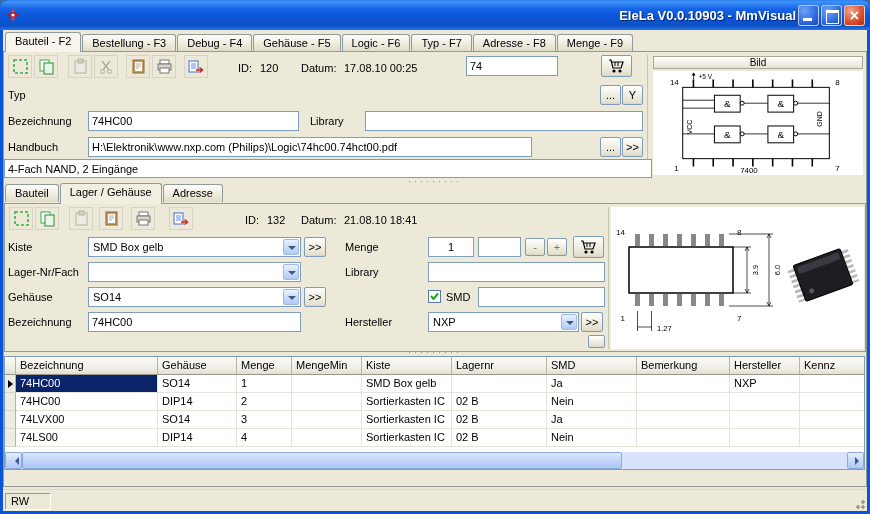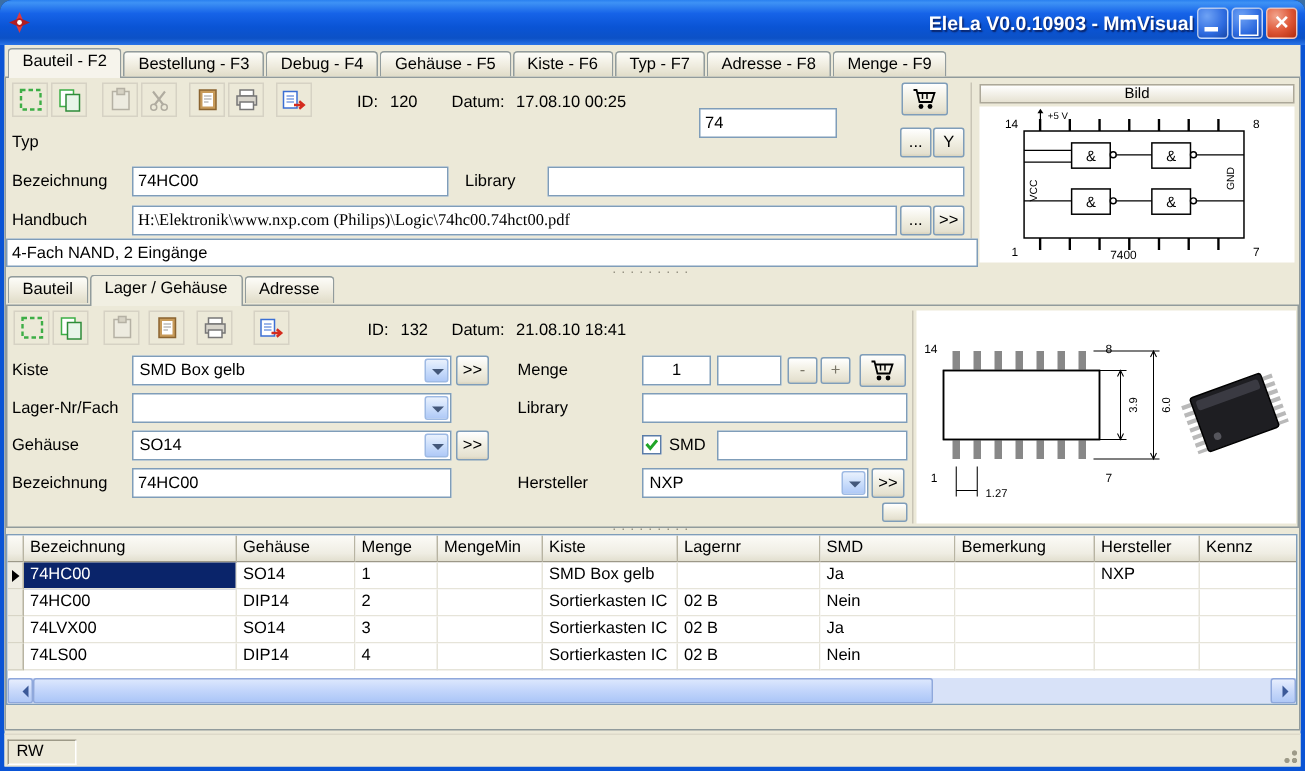--- a/index.html
+++ b/index.html
@@ -104,21 +104,21 @@
 
   <div class="client"></div>
 
   <div class="page"></div>
 
   <div class="tabstrip maintabs">
     <div class="tab active">Bauteil - F2</div>
     <div class="tab">Bestellung - F3</div>
     <div class="tab">Debug - F4</div>
     <div class="tab">Gehäuse - F5</div>
-    <div class="tab">Kiste - F6</div>
+    <div class="tab">Logic - F6</div>
     <div class="tab">Typ - F7</div>
     <div class="tab">Adresse - F8</div>
     <div class="tab">Menge - F9</div>
   </div>
 
   <div class="tbtn" style="left:8px;top:55px;">
     <svg width="17" height="17">
         <rect x="2" y="2" width="13" height="13" fill="none" stroke="#3DAE46" stroke-width="1.6" stroke-dasharray="3 2"></rect>
       </svg>
   </div>
@@ -159,21 +159,21 @@
     <svg width="18" height="17">
         <rect x="2" y="3" width="9" height="11" fill="#fff" stroke="#3B6FD4"></rect>
         <path d="M4 6h5M4 8h5M4 10h5" stroke="#3B6FD4" stroke-width="0.8"></path>
         <path d="M9 12 H15 M12.5 9.5 L15.5 12 L12.5 14.5" stroke="#D42B1E" stroke-width="1.6" fill="none"></path>
       </svg>
   </div>
   <span class="lbl" style="left:238px;top:62px;">ID:</span>
   <span class="lbl" style="left:260px;top:62px;">120</span>
   <span class="lbl" style="left:301px;top:62px;">Datum:</span>
   <span class="lbl" style="left:344px;top:62px;">17.08.10 00:25</span>
-  <input class="tfield" style="left: 466px; top: 56px; width: 92px; height: 20px; margin-top: 16px;" value="74">
+  <input class="tfield" style="left: 466px; top: 56px; width: 92px; height: 20px;" value="74">
   <div class="xbtn" style="left:601px;top:55px;width:31px;height:22px;">
     <svg width="20" height="16">
         <path d="M2 2 H4 L6 10 H14 L16 4 H5" fill="none" stroke="#000" stroke-width="1.2"></path>
         <path d="M8 4 V8 M11 4 V8" stroke="#000"></path>
         <circle cx="7" cy="13" r="1.6" fill="#000"></circle>
         <circle cx="13" cy="13" r="1.6" fill="#000"></circle>
       </svg>
   </div>
 
   <div class="vsep" style="left:647px;top:55px;height:120px;"></div>
@@ -213,21 +213,21 @@
   <span class="lbl" style="left:8px;top:89px;">Typ</span>
   <div class="xbtn" style="left:600px;top:85px;width:21px;height:20px;">...</div>
   <div class="xbtn" style="left:622px;top:85px;width:21px;height:20px;">Y</div>
 
   <span class="lbl" style="left:8px;top:115px;">Bezeichnung</span>
   <input class="tfield" style="left: 88px; top: 111px; width: 211px; height: 20px;" value="74HC00">
   <span class="lbl" style="left:310px;top:115px;">Library</span>
   <input class="tfield" style="left: 365px; top: 111px; width: 278px; height: 20px;">
 
   <span class="lbl" style="left:8px;top:141px;">Handbuch</span>
-  <input class="tfield" style="left: 88px; top: 137px; width: 510px; height: 20px; font-family: Liberation Serif, serif;" value="H:\Elektronik\www.nxp.com (Philips)\Logic\74hc00.74hct00.pdf">
+  <input class="tfield" style="left: 88px; top: 137px; width: 444px; height: 20px;" value="H:\Elektronik\www.nxp.com (Philips)\Logic\74hc00.74hct00.pdf">
   <div class="xbtn" style="left:600px;top:137px;width:21px;height:20px;">...</div>
   <div class="xbtn" style="left:622px;top:137px;width:21px;height:20px;">&gt;&gt;</div>
 
   <input class="tfield" style="left: 4px; top: 159px; width: 648px; height: 19px;" value="4-Fach NAND, 2 Eingänge">
 
   <div class="splitter" style="left:380px;top:177px;"></div>
 
   <div class="tabstrip detailtabs">
     <div class="tab">Bauteil</div>
     <div class="tab active">Lager / Gehäuse</div>

